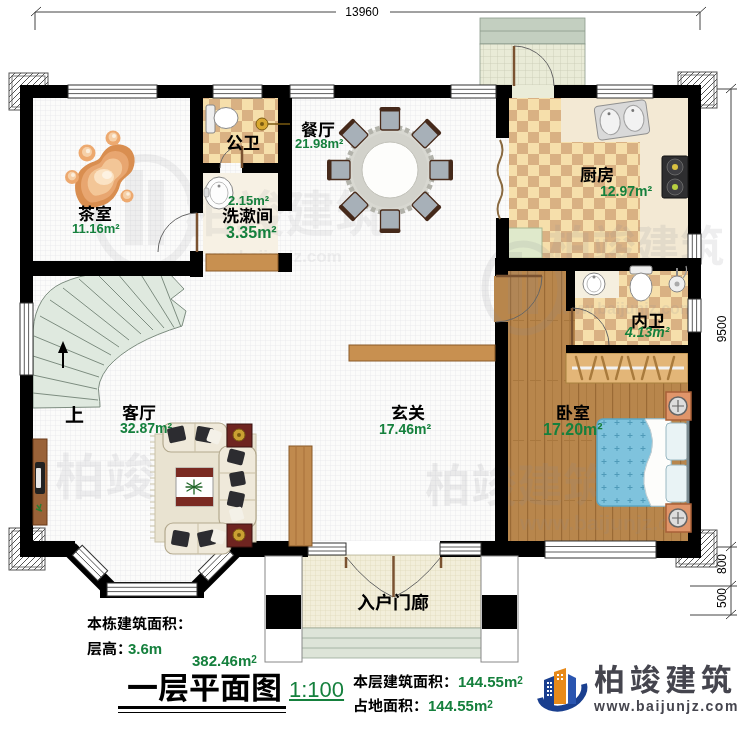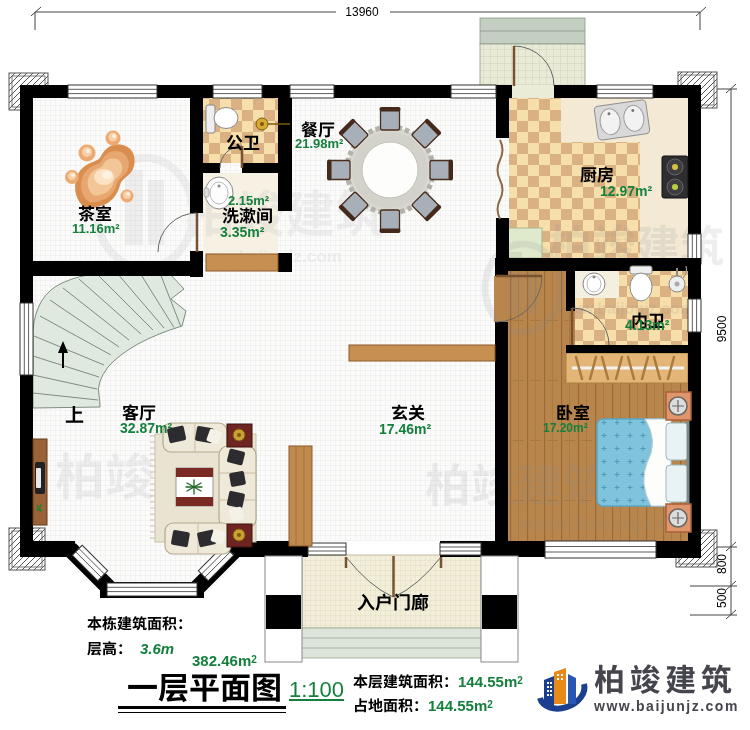--- a/index.html
+++ b/index.html
@@ -784,30 +784,30 @@
         <use href="#g22" transform="translate(594.0,691.0) scale(0.03100,-0.03100)"></use>
         <use href="#g28" transform="translate(629.6,691.0) scale(0.03100,-0.03100)"></use>
         <use href="#g18" transform="translate(665.2,691.0) scale(0.03100,-0.03100)"></use>
         <use href="#g29" transform="translate(700.8,691.0) scale(0.03100,-0.03100)"></use>
       </g>
 </svg>
 
 <div class="lbl" style="left:72px;top:221px;font-size:13px;">11.16m²</div>
 <div class="lbl" style="left:228px;top:150px;font-size:13px;margin-top:43px;">2.15m²</div>
 <div class="lbl" style="left:295px;top:136px;font-size:13px;">21.98m²</div>
-<div class="lbl" style="left:220px;top:224px;font-size:14px;">3.35m²</div>
+<div class="lbl" style="left:226px;top:224px;font-size:16px;">3.35m²</div>
 <div class="lbl" style="left:600px;top:183px;font-size:14px;">12.97m²</div>
-<div class="lbl" style="left:625px;top:317px;font-size:14px;">4.13m²</div>
-<div class="lbl" style="left:543px;top:421px;font-size:12px;">17.20m²</div>
+<div class="lbl" style="left:625px;top:324px;font-size:14px;font-style:italic;">4.13m²</div>
+<div class="lbl" style="left:543px;top:421px;font-size:16px;">17.20m²</div>
 <div class="lbl" style="left:379px;top:421px;font-size:14px;text-align:center;">17.46m²</div>
 <div class="lbl" style="left:120px;top:420px;font-size:14px;">32.87m²</div>
 
 <div class="lbl" style="left:192px;top:652px;font-size:15px;">382.46m<span style="font-size:10px;vertical-align:3px;">2</span></div>
 
-<div class="lbl" style="left:140px;top:640px;font-size:15px;font-style:italic;">3.6m</div>
+<div class="lbl" style="left:128px;top:640px;font-size:15px;">3.6m</div>
 
 <div style="position:absolute;left:118px;top:706px;width:168px;height:3px;background:#000;"></div>
 <div style="position:absolute;left:118px;top:712px;width:168px;height:1px;background:#000;"></div>
 
 <div class="lbl" style="left:289px;top:677px;font-size:22px;font-weight:normal;text-decoration:underline;">1:100</div>
 
 <div class="lbl" style="left:458px;top:673px;font-size:15px;">144.55m<span style="font-size:10px;vertical-align:3px;">2</span></div>
 
 <div class="lbl" style="left:428px;top:697px;font-size:15px;">144.55m<span style="font-size:10px;vertical-align:3px;">2</span></div>
 

